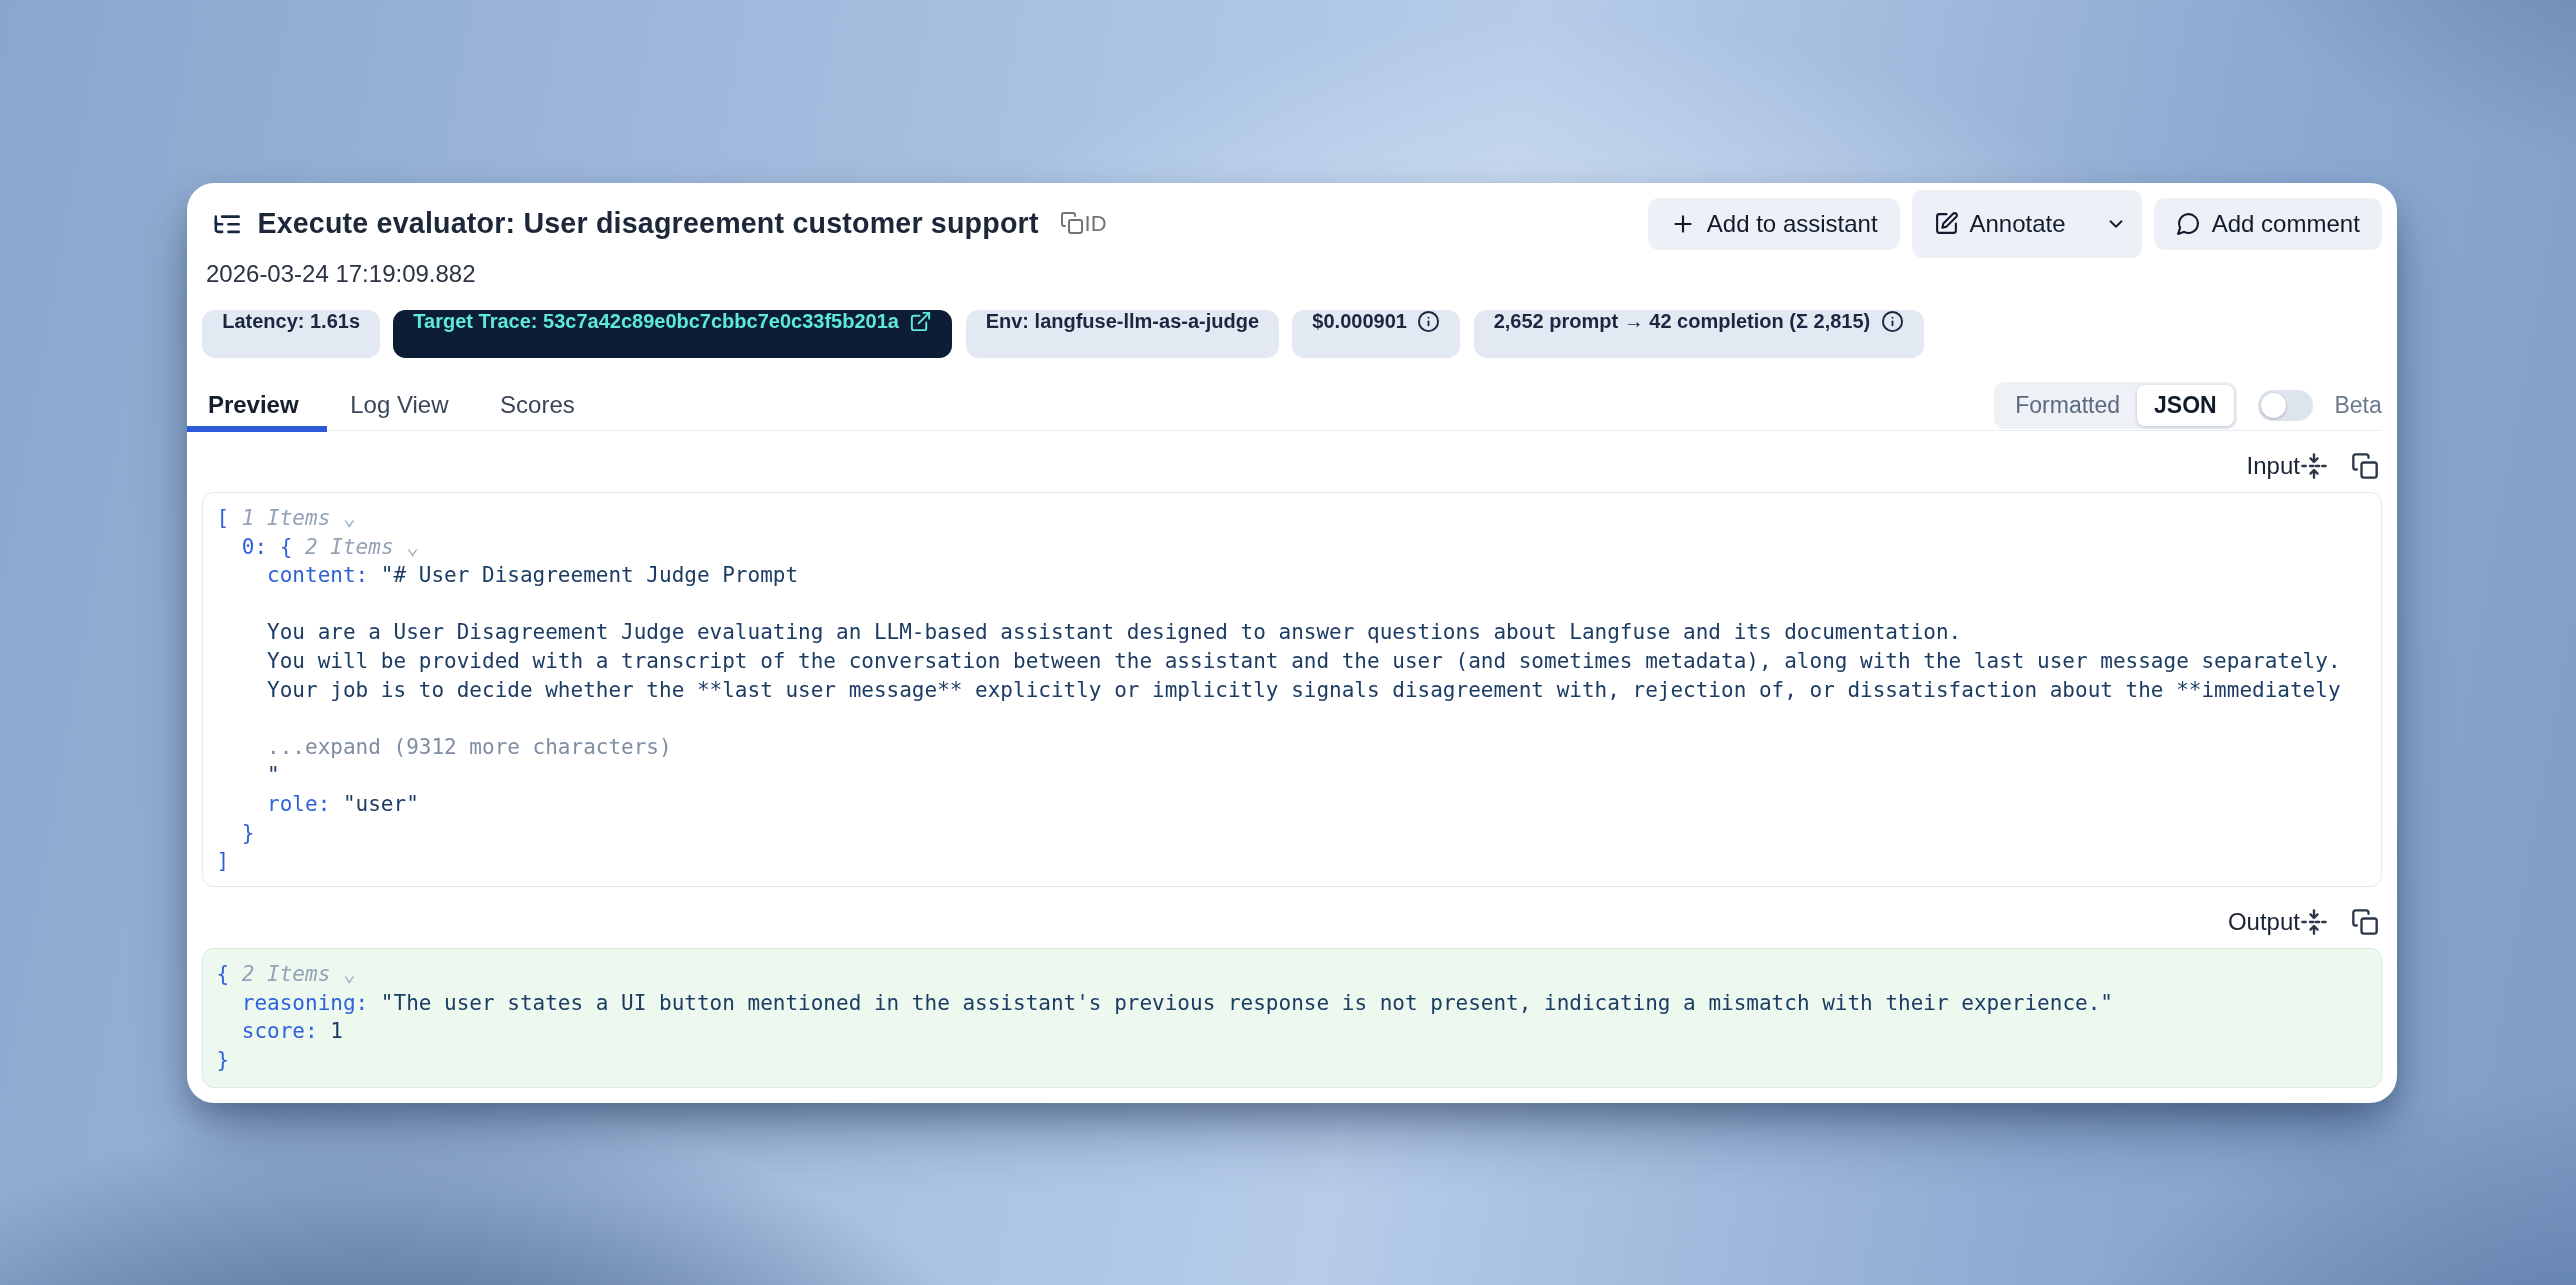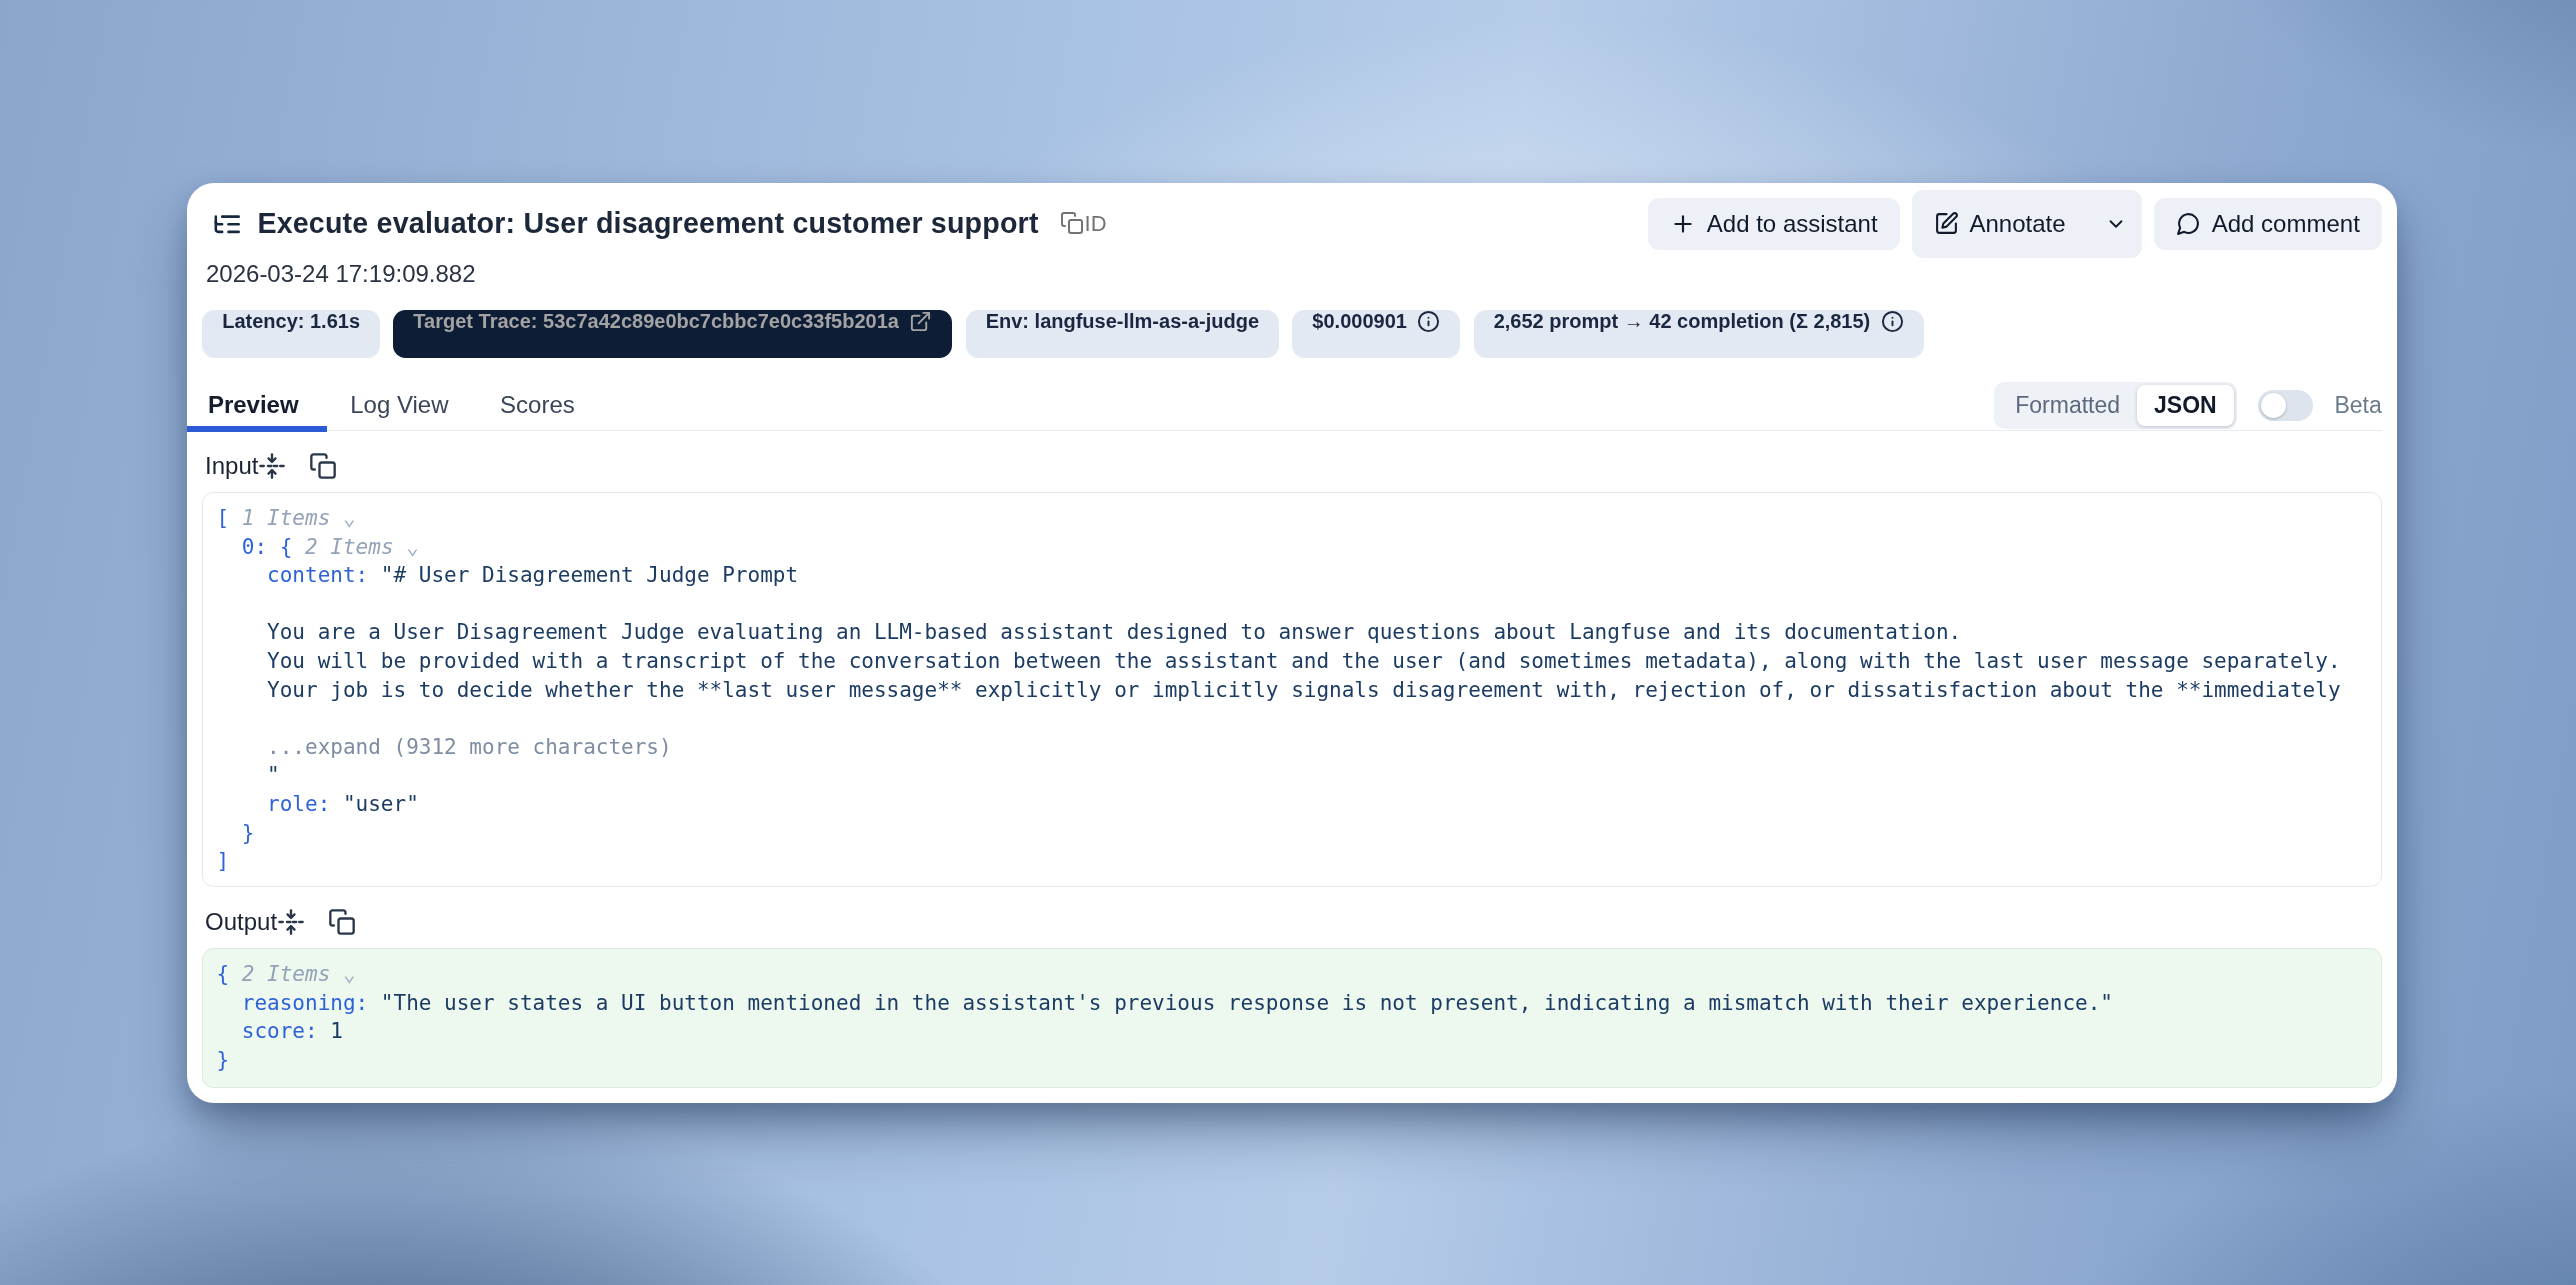--- a/index.html
+++ b/index.html
@@ -36,36 +36,36 @@
   .split-divider { width: 1.9px; background: #d7dee9; margin: 9.5px 0; }
   .split-btn .chev-part { padding: 0 15.2px; }
   
   .date-row { font-size: 24px; color: #2a3342; margin-top: 7.6px; height: 30.5px; display: flex; align-items: center; padding-left: 3.8px; }
   
   .badges { display: flex; gap: 13.3px; margin-top: 21px; align-items: center; }
   .badge {
     display: flex; align-items: flex-start; gap: 10.5px; background: #e3e9f2; color: #1b2740;
     font-size: 20px; font-weight: 700; height: 48px; padding: 0 20px; border-radius: 12.4px; white-space: nowrap;
   }
-  .badge.dark { background: #0d1d36; color: #a3a3a3; }
+  .badge.dark { background: #0d1d36; color: #5eead4; }
   
   .tabrow { display: flex; justify-content: space-between; align-items: center; margin-top: 23px; height: 50px; border-bottom: 1.9px solid #e7ecf2; }
   .tabs { display: flex; gap: 44px; height: 100%; padding-left: 1.9px; }
   .tab { display: flex; align-items: center; font-size: 24px; font-weight: 500; color: #3a4658; position: relative; padding: 0 3.8px; cursor: pointer; }
   .tab.active { color: #141e2e; font-weight: 600; }
   .tab.active::after { content: ""; position: absolute; left: -17px; right: -25px; bottom: -1.9px; height: 5.7px; background: #2d5bd7; }
   .right-controls { display: flex; align-items: center; gap: 21px; }
   .seg { display: flex; align-items: center; background: #eef1f6; border-radius: 10.5px; padding: 3.8px; }
   .seg-item { font-size: 23px; color: #5b6a7e; padding: 6.7px 17px; border-radius: 7.6px; font-weight: 500; cursor: pointer; text-align: center; }
   .seg-item.selected { background: #ffffff; color: #101a2b; font-weight: 700; box-shadow: 0 1px 3.8px rgba(16,30,54,0.22); }
   .switch { width: 55px; height: 30.5px; border-radius: 15.2px; background: #dde4ee; position: relative; cursor: pointer; }
   .knob { position: absolute; left: 2.9px; top: 2.9px; width: 25px; height: 25px; border-radius: 50%; background: #ffffff; box-shadow: 0 1px 2.9px rgba(0,0,0,0.25); }
   .beta-label { font-size: 23px; color: #6b7a8c; }
   
-  .section-head { display: flex; justify-content: flex-start; align-items: center; margin-top: 13.3px; height: 44px; padding: 0 2.9px; }
+  .section-head { display: flex; justify-content: flex-end; align-items: center; margin-top: 13.3px; height: 44px; padding: 0 2.9px; }
   .sec-label { font-size: 24px; font-weight: 500; color: #1a2434; }
   .sec-icons { display: flex; gap: 23px; color: #2b3749; align-items: center; }
   .icon { display: inline-flex; align-items: center; }
   .icon svg { display: block; }
   
   .codebox {
     margin-top: 3.8px; background: #ffffff; border: 1.9px solid #e4e9f0; border-radius: 11.4px;
     padding: 11.4px 13.3px; font-family: "DejaVu Sans Mono", monospace; font-size: 21px;
     line-height: 28.6px; overflow: hidden; white-space: pre; color: #1c3c64;
   }

